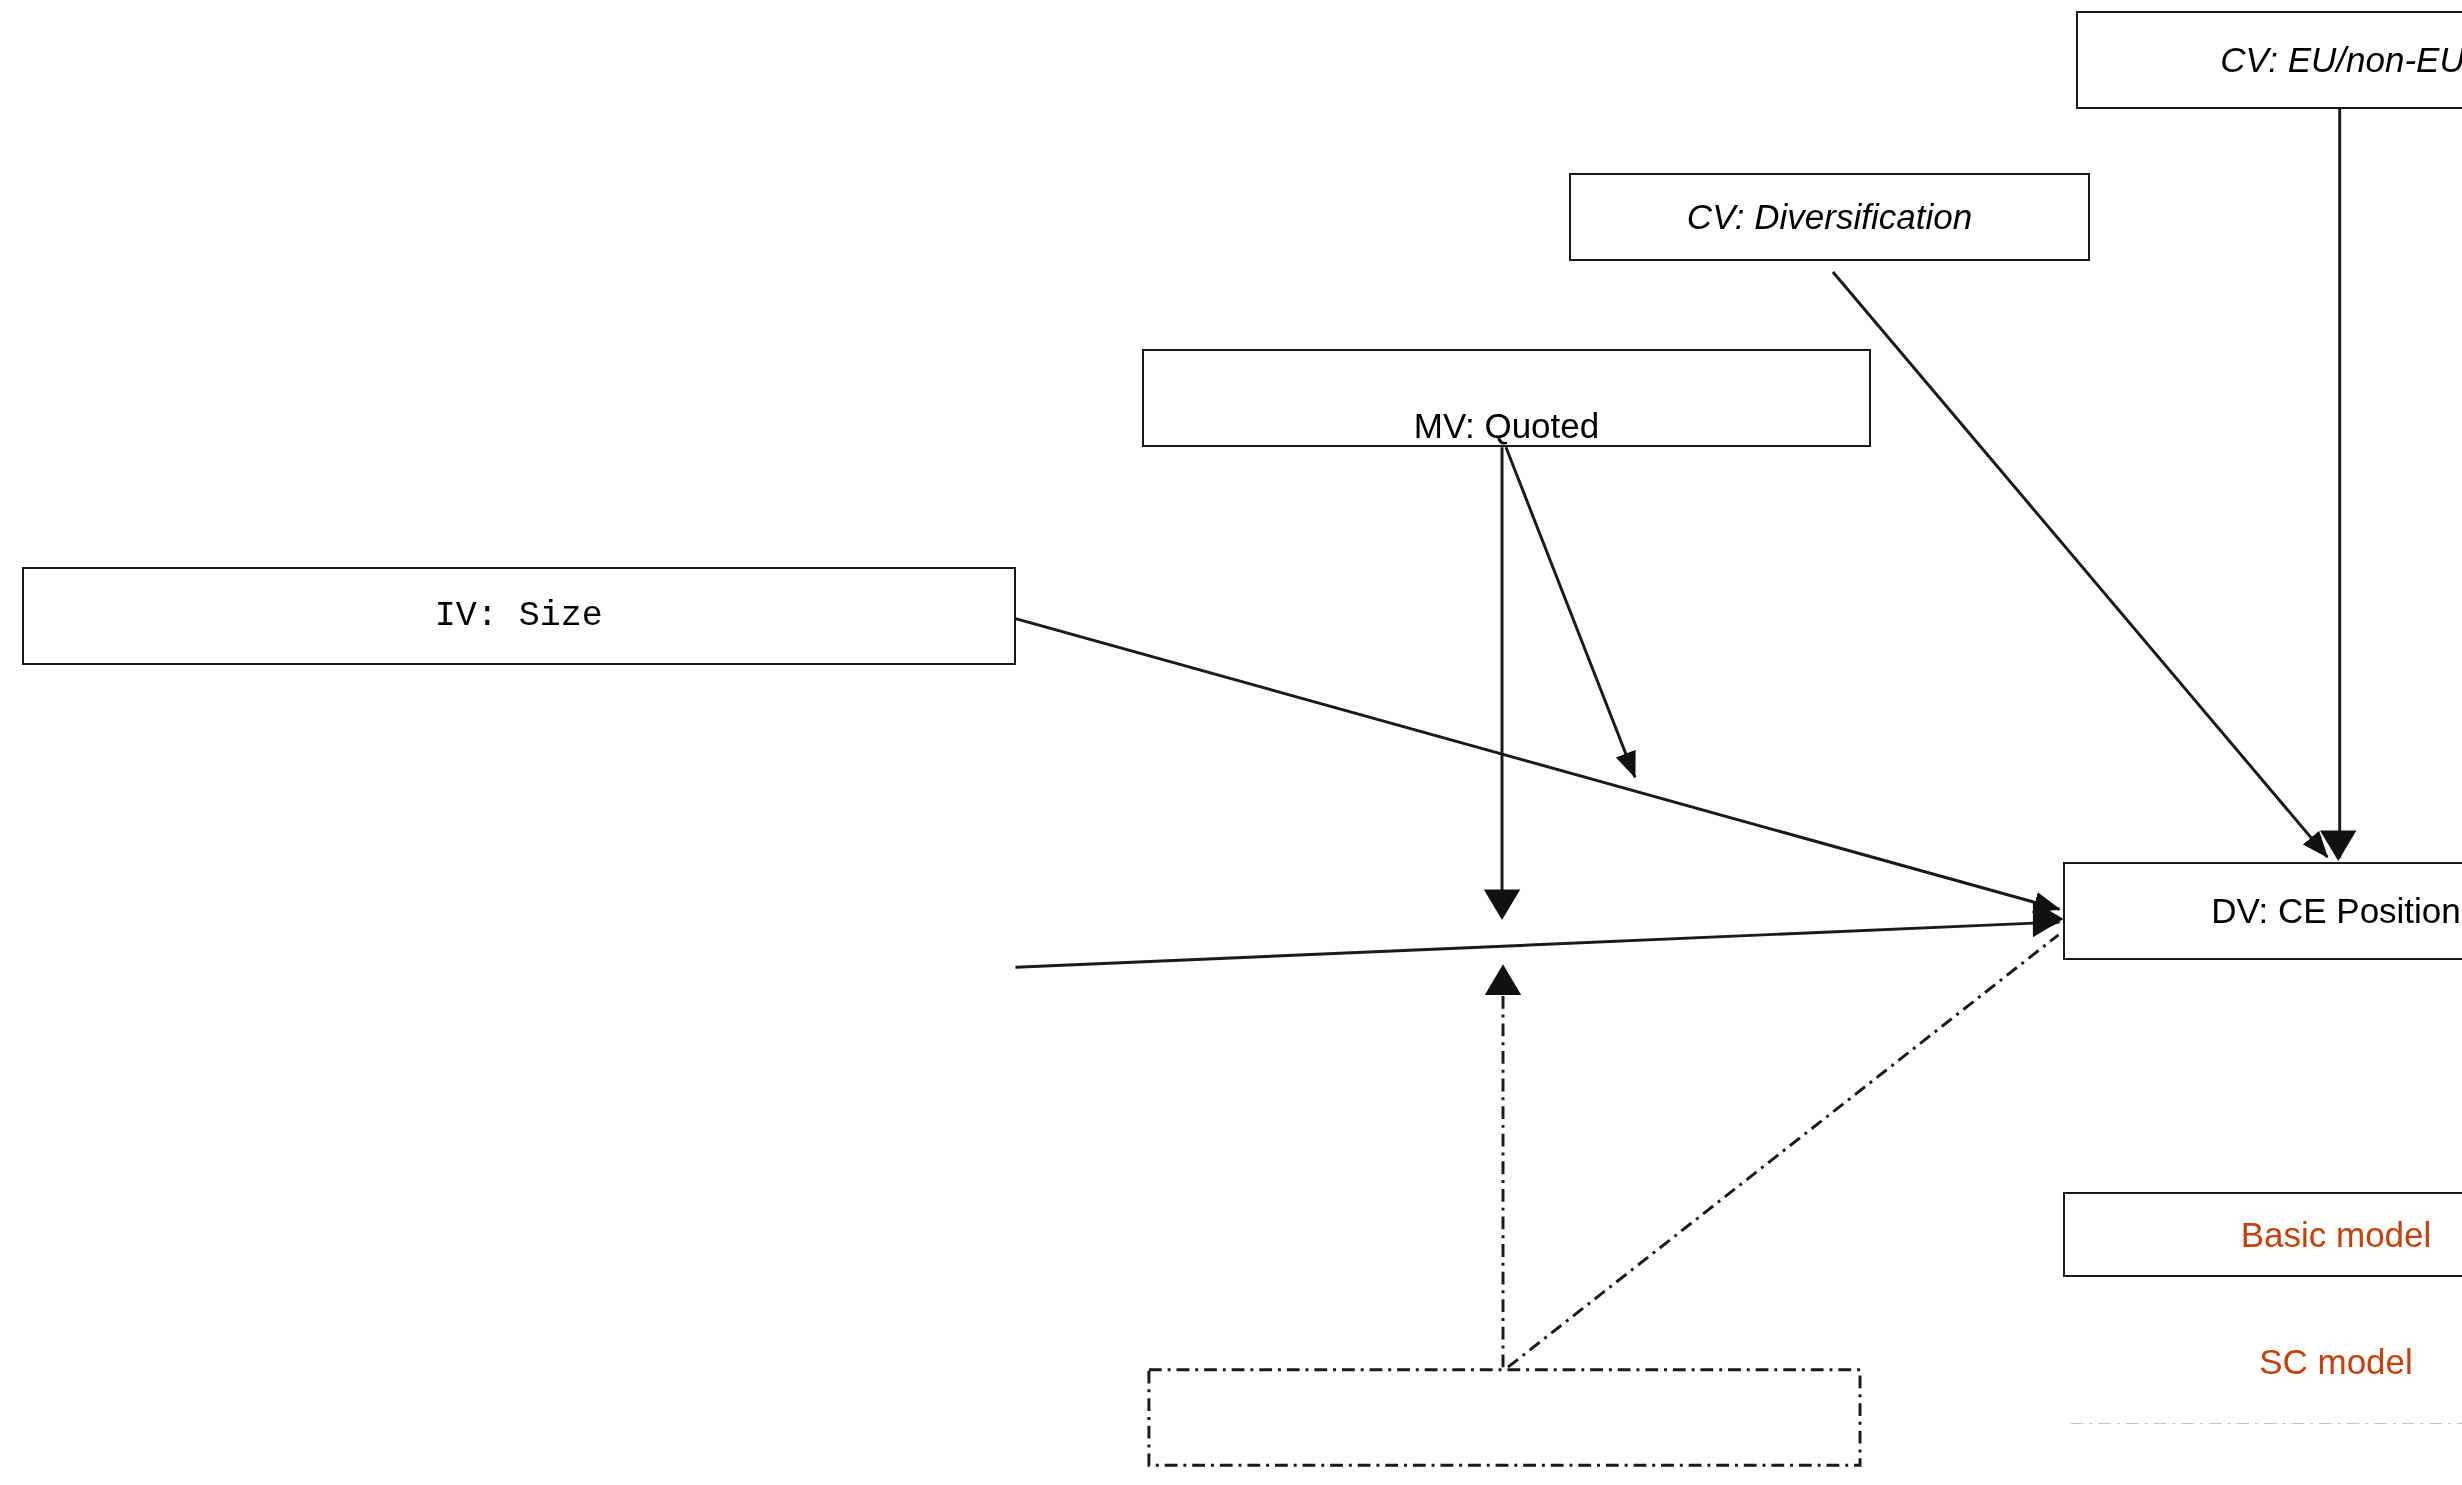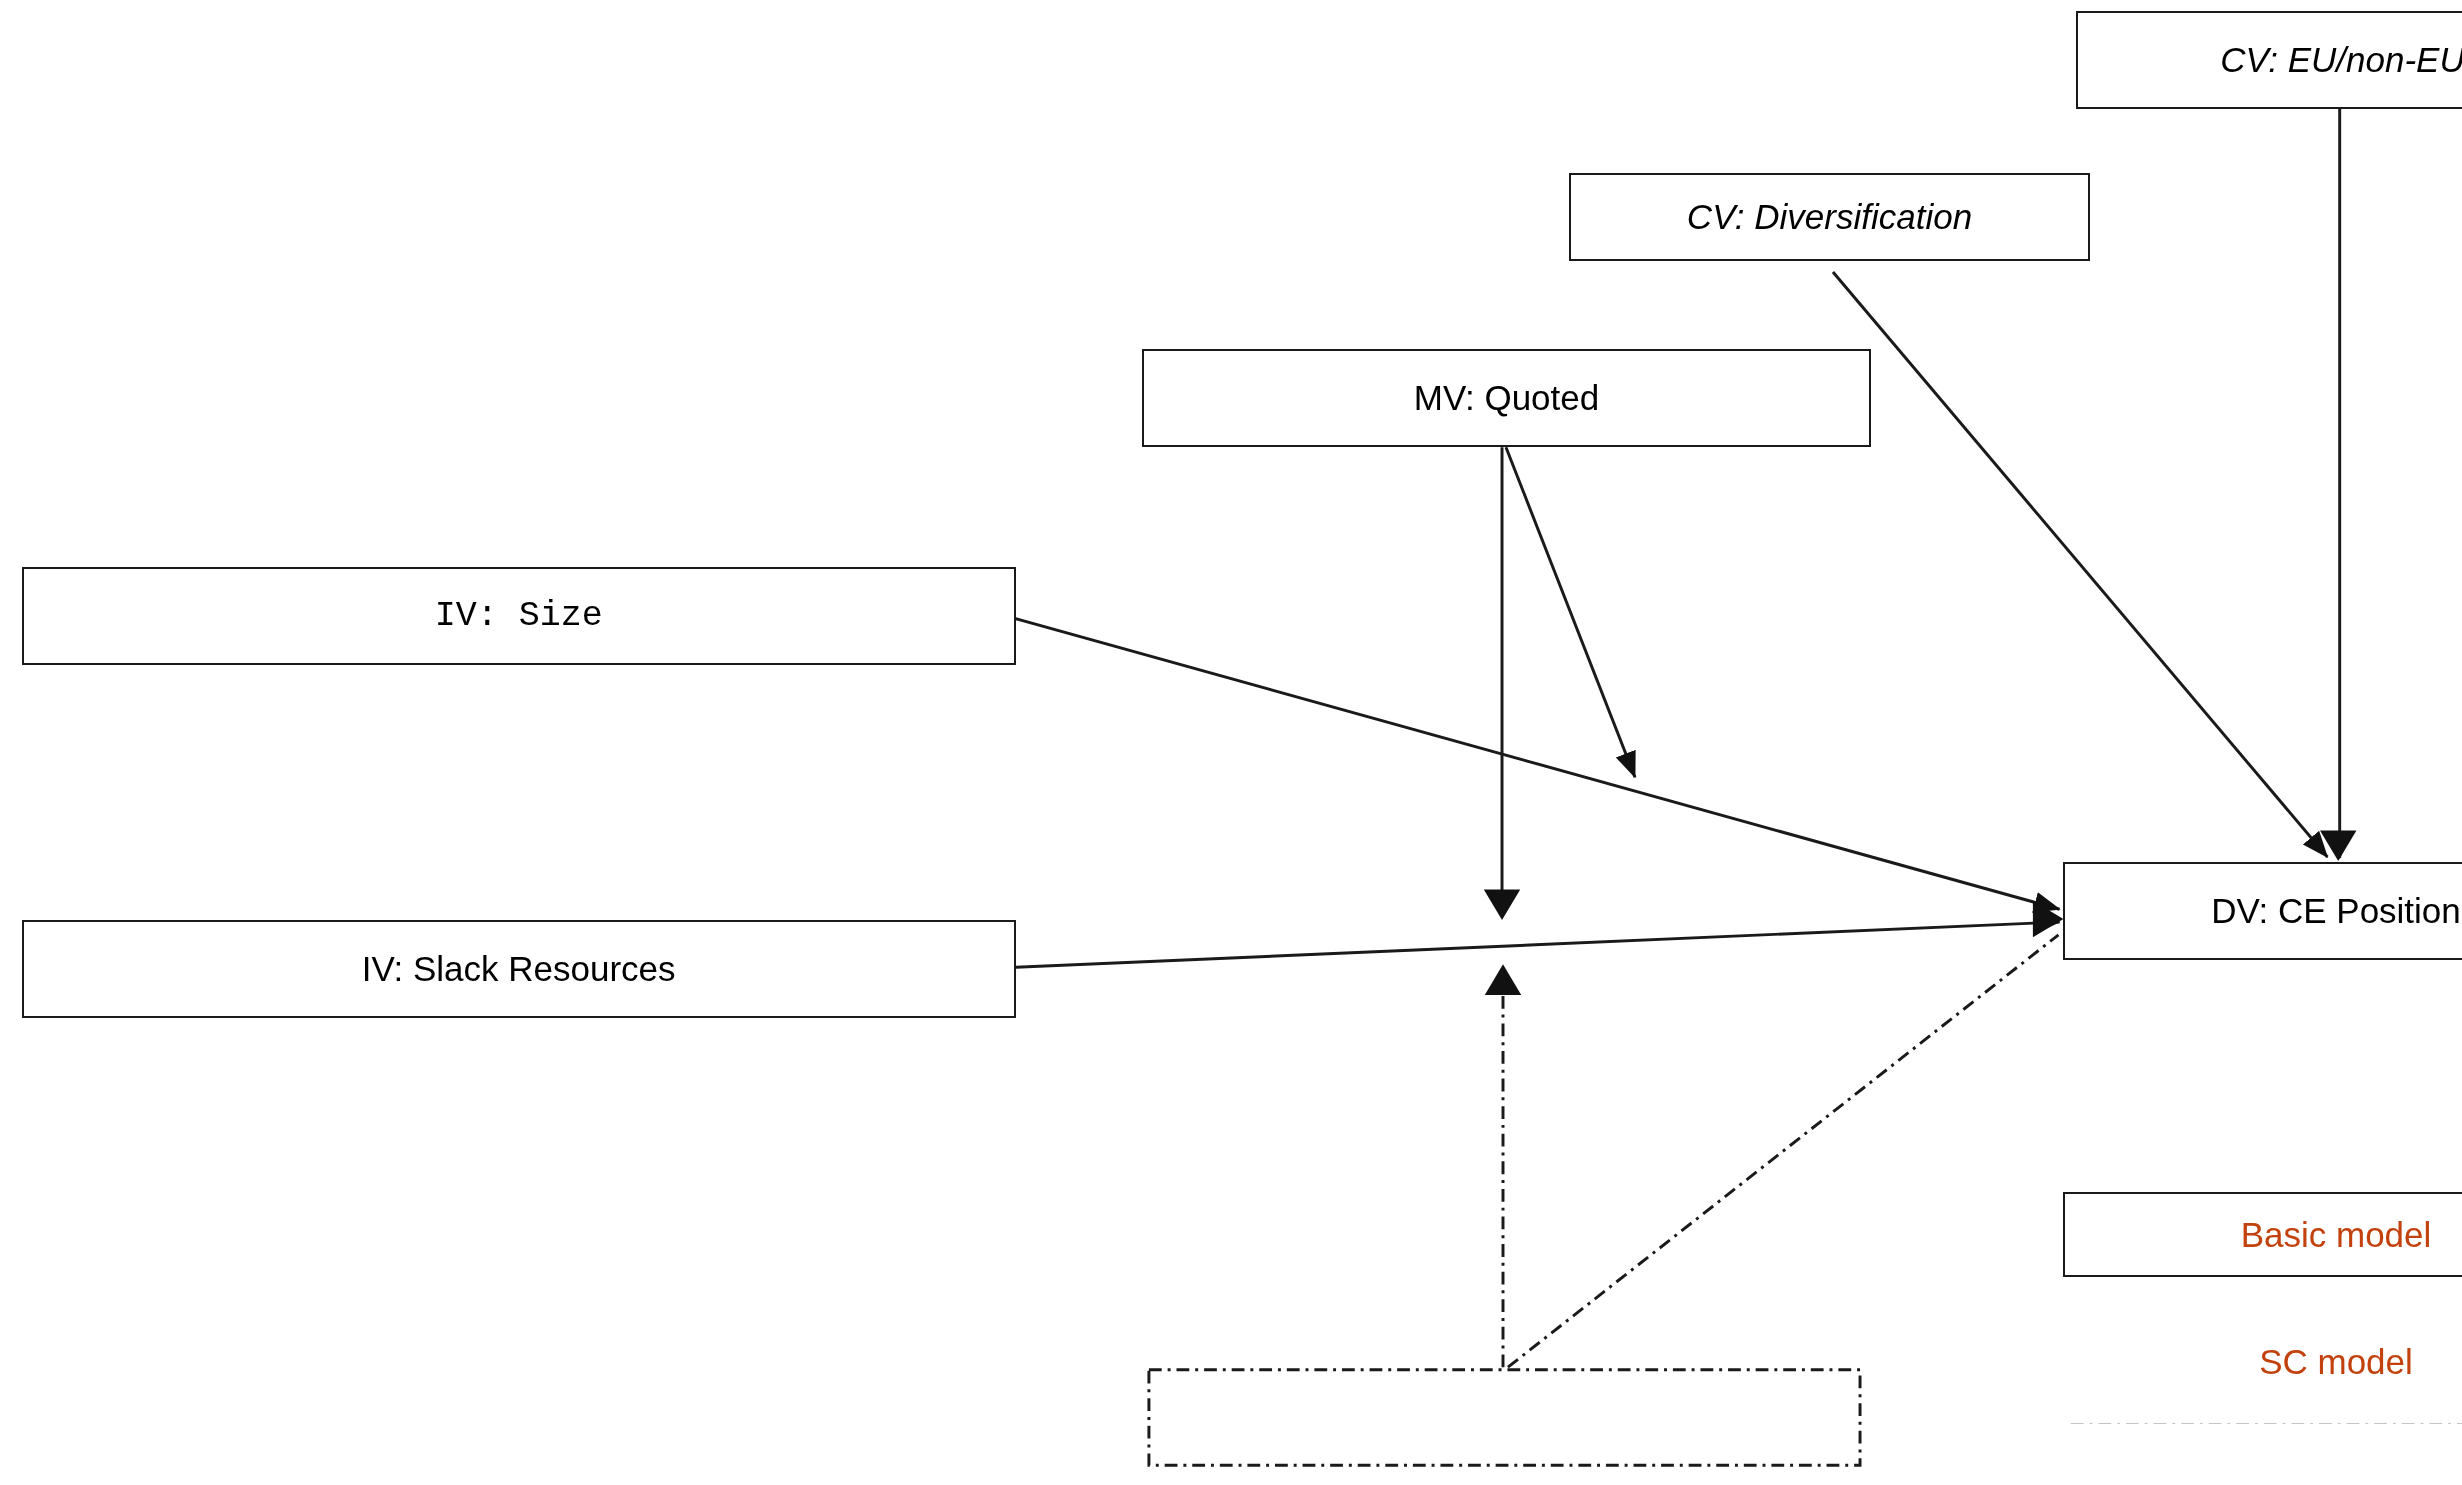--- a/index.html
+++ b/index.html
@@ -84,31 +84,28 @@
   </svg>
 
   <div class="node node-solid italic" style="left: 2076px; top: 10.8px; width: 533px; height: 98px;">
     <span class="node-label">CV: EU/non-EU</span>
   </div>
 
   <div class="node node-solid italic" style="left: 1569px; top: 173px; width: 521px; height: 88px;">
     <span class="node-label">CV: Diversification</span>
   </div>
 
-  <div class="node node-solid" style="left: 1142px; top: 349px; width: 729px; height: 98px;">
+  <div class="node node-solid" style="left: 1142px; top: 349px; width: 729px; height: 98px; align-items: flex-end;">
     <span class="node-label">MV: Quoted</span>
   </div>
 
   <div class="node node-solid" style="left: 21.7px; top: 567px; width: 994px; height: 98px; font-family: Liberation Mono, monospace;">
     <span class="node-label">IV: Size</span>
   </div>
 
-  <div class="node node-solid" style="left: 21.7px; top: 920px; width: 994px; height: 98px;">
-    <span class="node-label">IV: Slack Resources</span>
-  </div>
 
   <div class="node node-solid" style="left: 2063px; top: 862px; width: 546px; height: 98px;">
     <span class="node-label">DV: CE Position</span>
   </div>
 
 
   <div class="node node-solid" style="left: 2063px; top: 1192px; width: 546px; height: 85px;">
     <span class="legend-label">Basic model</span>
   </div>
 

